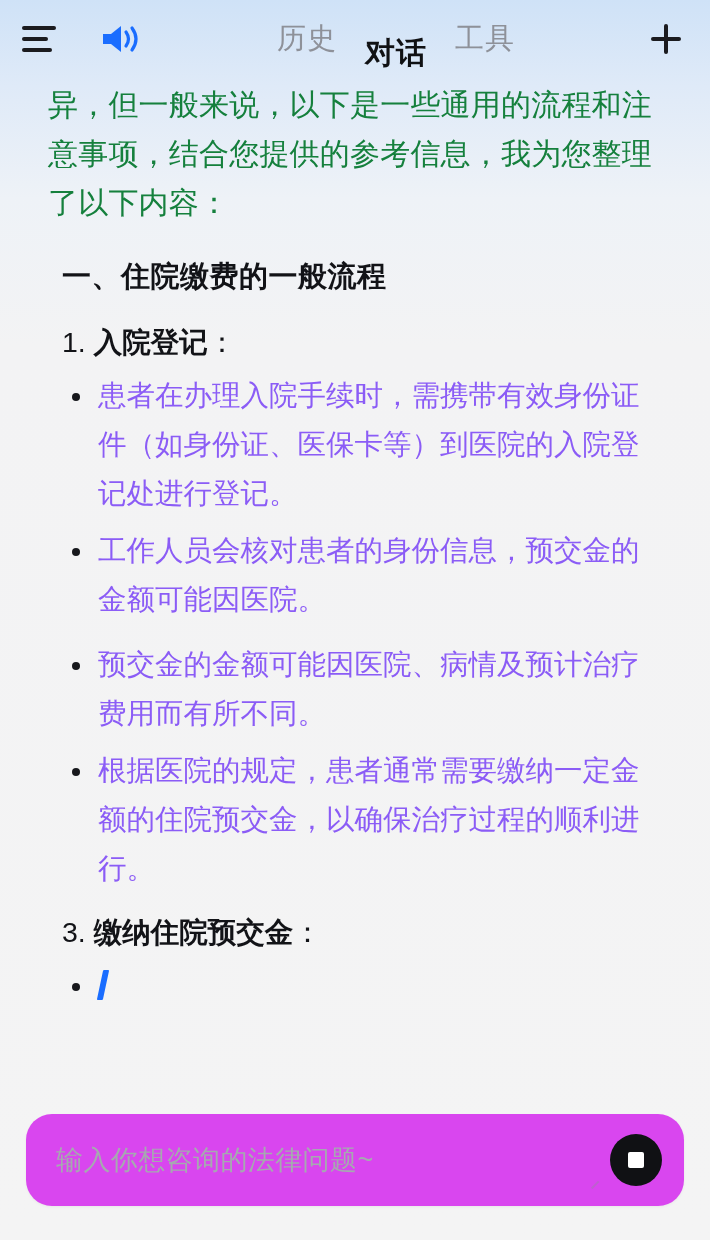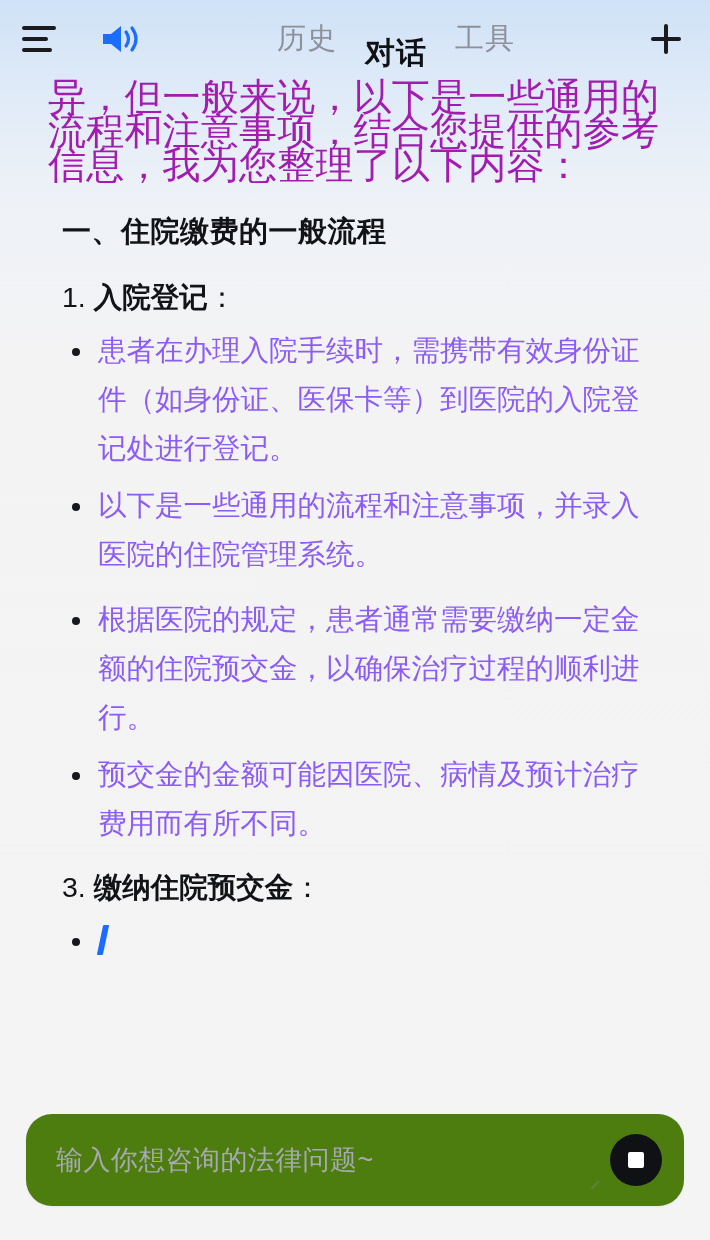--- a/index.html
+++ b/index.html
@@ -88,23 +88,23 @@
   
   #scroll-area {
     position: absolute;
     top: 78px;
     left: 0; right: 0;
     bottom: 142px;
     overflow: hidden;
     padding: 0 48px;
   }
   .msg-text {
-    font-size: 38px;
-    line-height: 34px;
-    color: #a21caf;
+    font-size: 30px;
+    line-height: 49px;
+    color: #15803d;
     letter-spacing: 0.2px;
   }
   .para { margin: 0 0 14px 0; }
   .para.first { margin-top: 2px; }
 
   h3.section-head {
     font-size: 29px;
     font-weight: bold;
     color: #121317;
     margin: 30px 0 22px 14px;
@@ -148,21 +148,21 @@
     margin-left: 2px;
     border-radius: 1px;
   }
 
   
   #composer {
     position: absolute;
     left: 26px; right: 26px;
     bottom: 34px;
     height: 92px;
-    background: #4d7c0f;
+    background: #d946ef;
     border-radius: 26px;
     display: flex;
     align-items: center;
     padding: 0 22px 0 28px;
     box-shadow: 0 1px 3px rgba(0,0,0,0.05);
   }
   #composer-input {
     flex: 1 1 auto;
     border: none;
     outline: none;
@@ -242,26 +242,26 @@
   <h3 class="section-head">一、住院缴费的一般流程</h3>
 
   <ol class="steps">
 
     <li class="step">
       <span class="num">1.</span>
       <span class="step-label">入院登记</span><span>：</span>
     </li>
     <ul class="bullets">
       <li class="bullet">患者在办理入院手续时，需携带有效身份证件（如身份证、医保卡等）到医院的入院登记处进行登记。</li>
-      <li class="bullet">以下是一些通用的流程和注意事项，并录入医院的住院管理系统。</li>
+      <li class="bullet">工作人员会核对患者的身份信息，预交金的金额可能因医院。</li>
     </ul>
 
     <ul class="bullets">
+      <li class="bullet">预交金的金额可能因医院、病情及预计治疗费用而有所不同。</li>
       <li class="bullet">根据医院的规定，患者通常需要缴纳一定金额的住院预交金，以确保治疗过程的顺利进行。</li>
-      <li class="bullet">预交金的金额可能因医院、病情及预计治疗费用而有所不同。</li>
     </ul>
 
     <li class="step">
       <span class="num">3.</span>
       <span class="step-label">缴纳住院预交金</span><span>：</span>
     </li>
     <ul class="bullets">
       <li class="bullet"><span class="cursor"></span></li>
     </ul>
 

